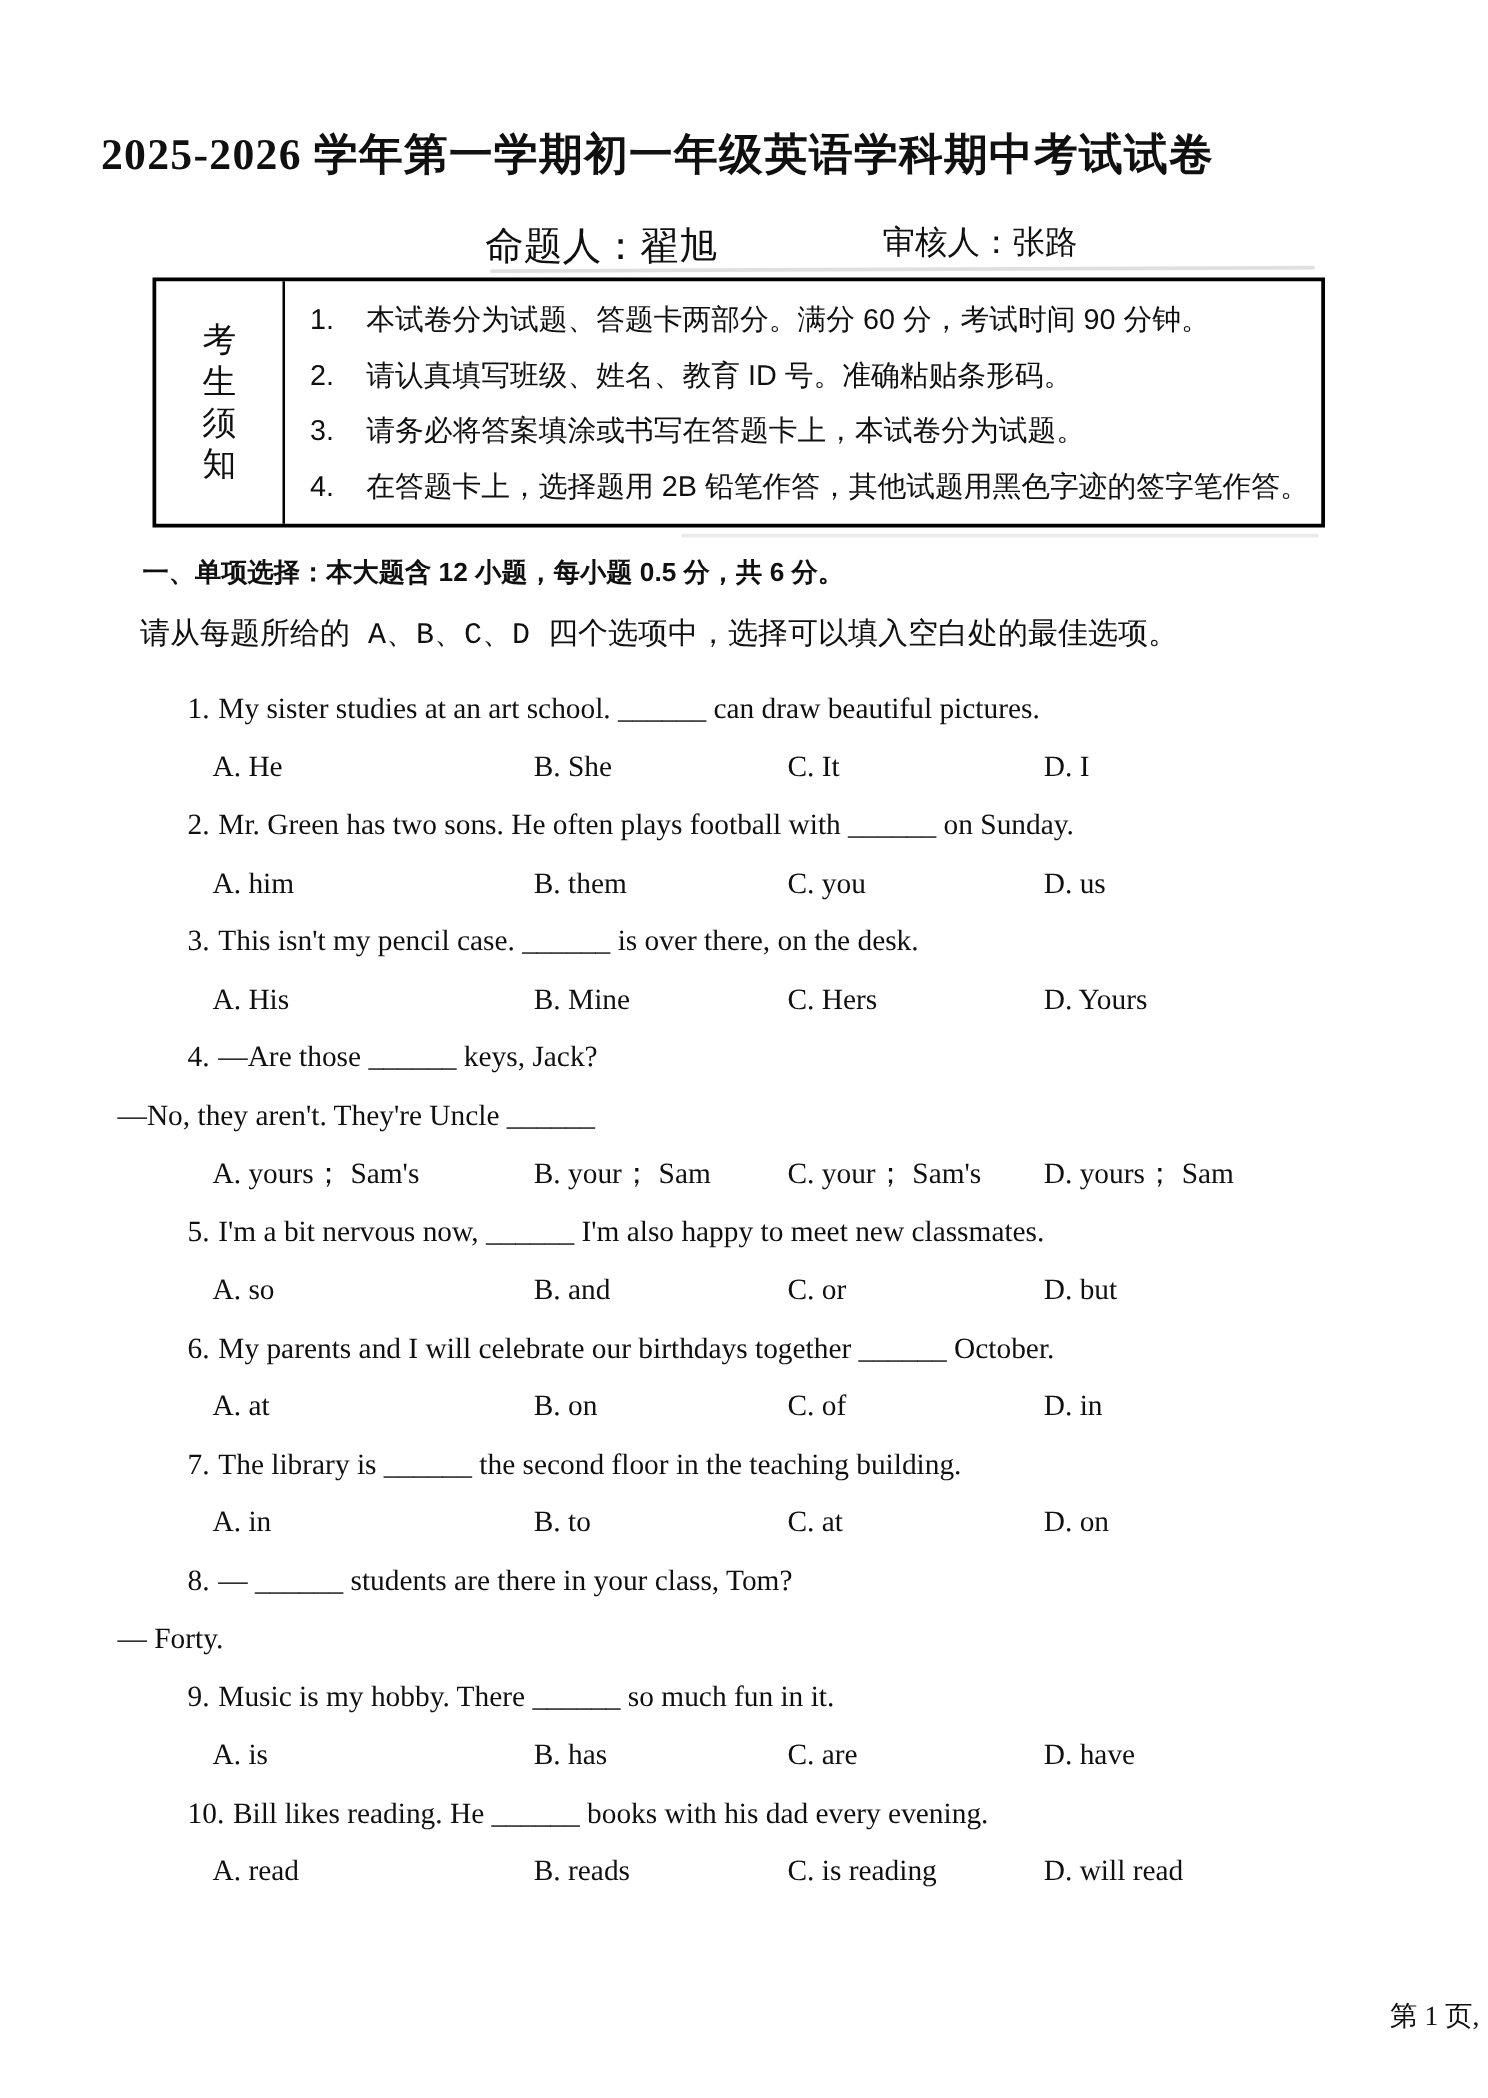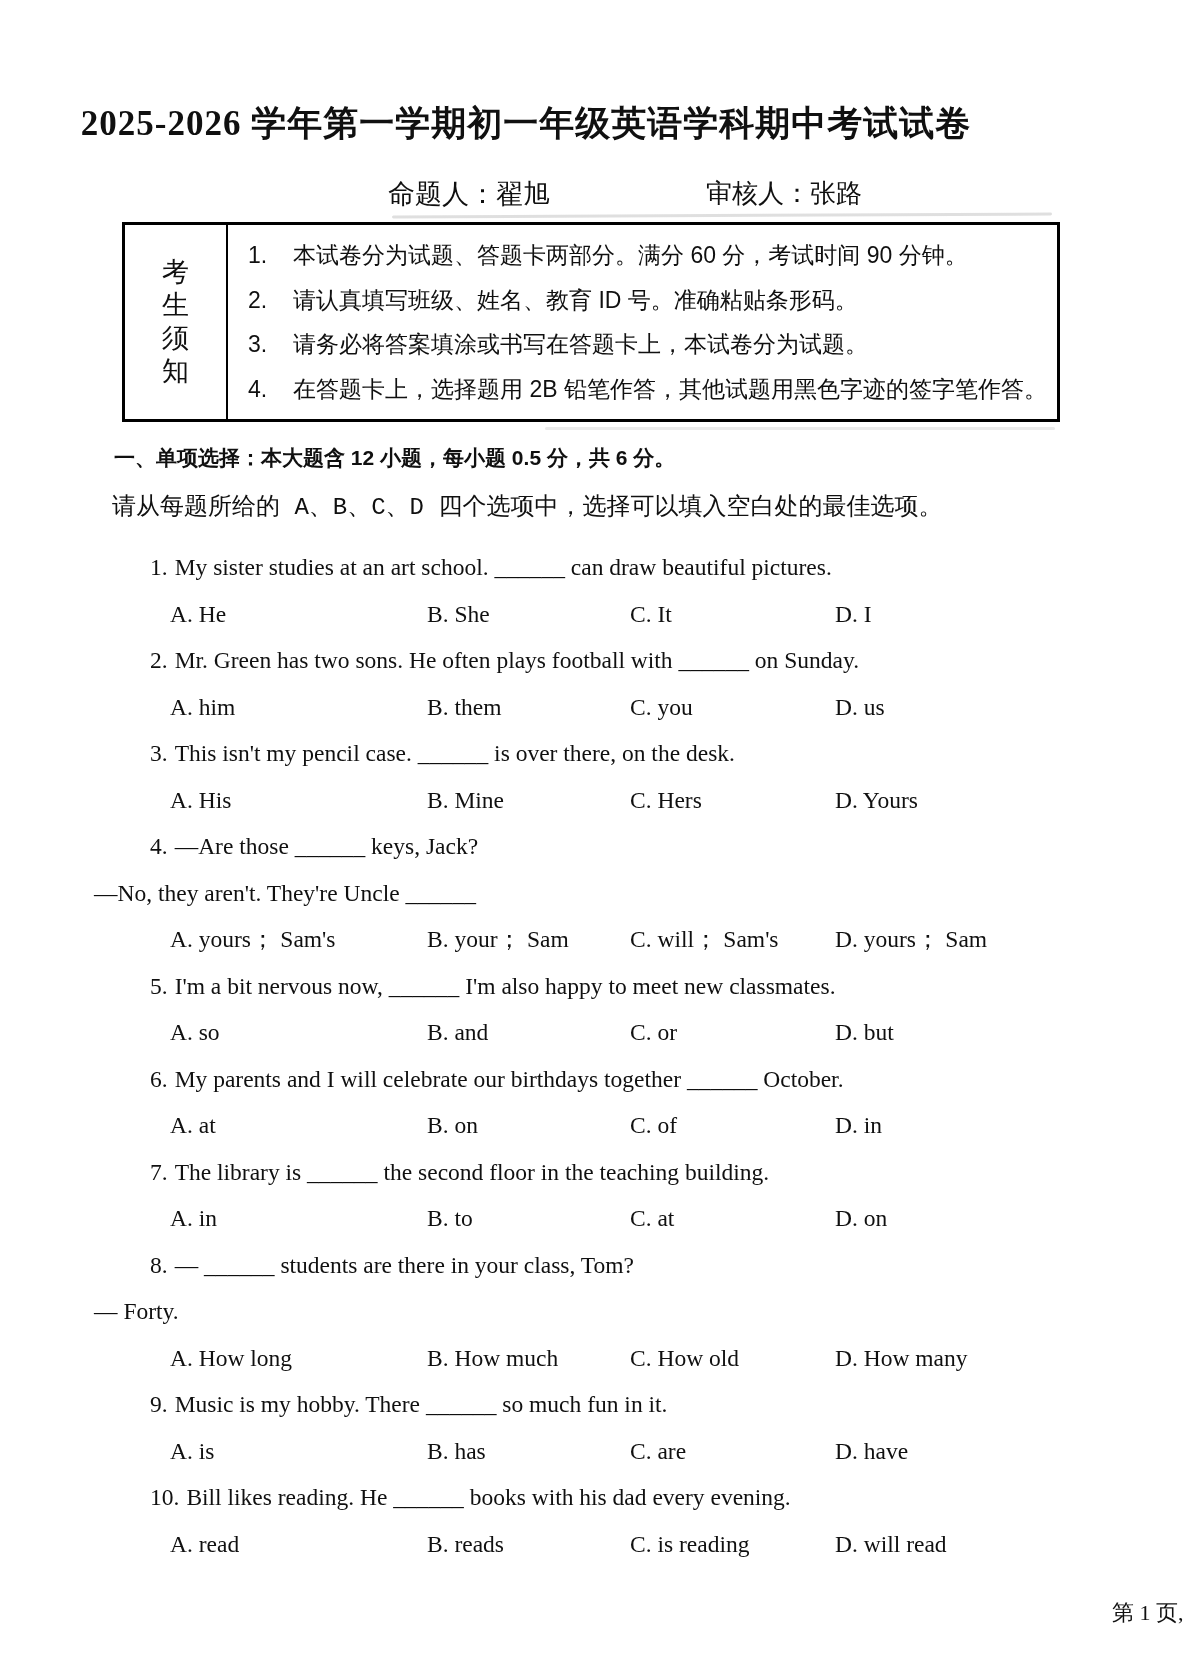--- a/index.html
+++ b/index.html
@@ -6,21 +6,21 @@
   body{
     width:1190px;height:1678px;position:relative;overflow:hidden;
     background:#ffffff;color:#101010;
     font-family:"Liberation Serif","DejaVu Serif",serif;
   }
   .title{
     position:absolute;top:100px;left:0;width:1052px;text-align:center;
     font-size:35px;font-weight:bold;letter-spacing:1px;
     font-family:"Liberation Serif","DejaVu Serif",serif;
   }
-  .subtitle-setter{position:absolute;left:388px;top:176px;font-size:27px;}
+  .subtitle-setter{position:absolute;left:388px;top:176px;font-size:31px;}
   .subtitle-reviewer{position:absolute;left:706px;top:176px;font-size:26px;}
 
   .artifact{position:absolute;background:#b9b9b9;opacity:.45;border-radius:2px;}
   .artifact.a1{left:392px;top:214px;width:660px;height:3px;transform:rotate(-0.25deg);}
   .artifact.a2{left:545px;top:427px;width:510px;height:3px;opacity:.3;}
 
   .notice{
     position:absolute;left:122px;top:222px;width:938px;height:200px;
     border:3px solid #000;box-sizing:border-box;display:flex;
     font-family:"Liberation Sans","DejaVu Sans",sans-serif;
@@ -143,21 +143,21 @@
   </div>
 
   <div class="q">
     <div class="qline stem">
       <span class="qnum">4.</span><span class="qtext">—Are those ______ keys, Jack?</span>
     </div>
     <div class="qline stem cont">—No, they aren't. They're Uncle ______</div>
       <div class="qline opts">
         <span class="opt oA">A. yours； Sam's</span>
         <span class="opt oB">B. your； Sam</span>
-        <span class="opt oC">C. will； Sam's</span>
+        <span class="opt oC">C. your； Sam's</span>
         <span class="opt oD">D. yours； Sam</span>
       </div>
   </div>
 
   <div class="q">
     <div class="qline stem">
       <span class="qnum">5.</span><span class="qtext">I'm a bit nervous now, ______ I'm also happy to meet new classmates.</span>
     </div>
     <div class="qline opts">
         <span class="opt oA">A. so</span>
@@ -189,26 +189,20 @@
         <span class="opt oC">C. at</span>
         <span class="opt oD">D. on</span>
       </div>
   </div>
 
   <div class="q">
     <div class="qline stem">
       <span class="qnum">8.</span><span class="qtext">— ______ students are there in your class, Tom?</span>
     </div>
     <div class="qline stem cont">— Forty.</div>
-      <div class="qline opts">
-        <span class="opt oA">A. How long</span>
-        <span class="opt oB">B. How much</span>
-        <span class="opt oC">C. How old</span>
-        <span class="opt oD">D. How many</span>
-      </div>
   </div>
 
   <div class="q">
     <div class="qline stem">
       <span class="qnum">9.</span><span class="qtext">Music is my hobby. There ______ so much fun in it.</span>
     </div>
     <div class="qline opts">
         <span class="opt oA">A. is</span>
         <span class="opt oB">B. has</span>
         <span class="opt oC">C. are</span>

